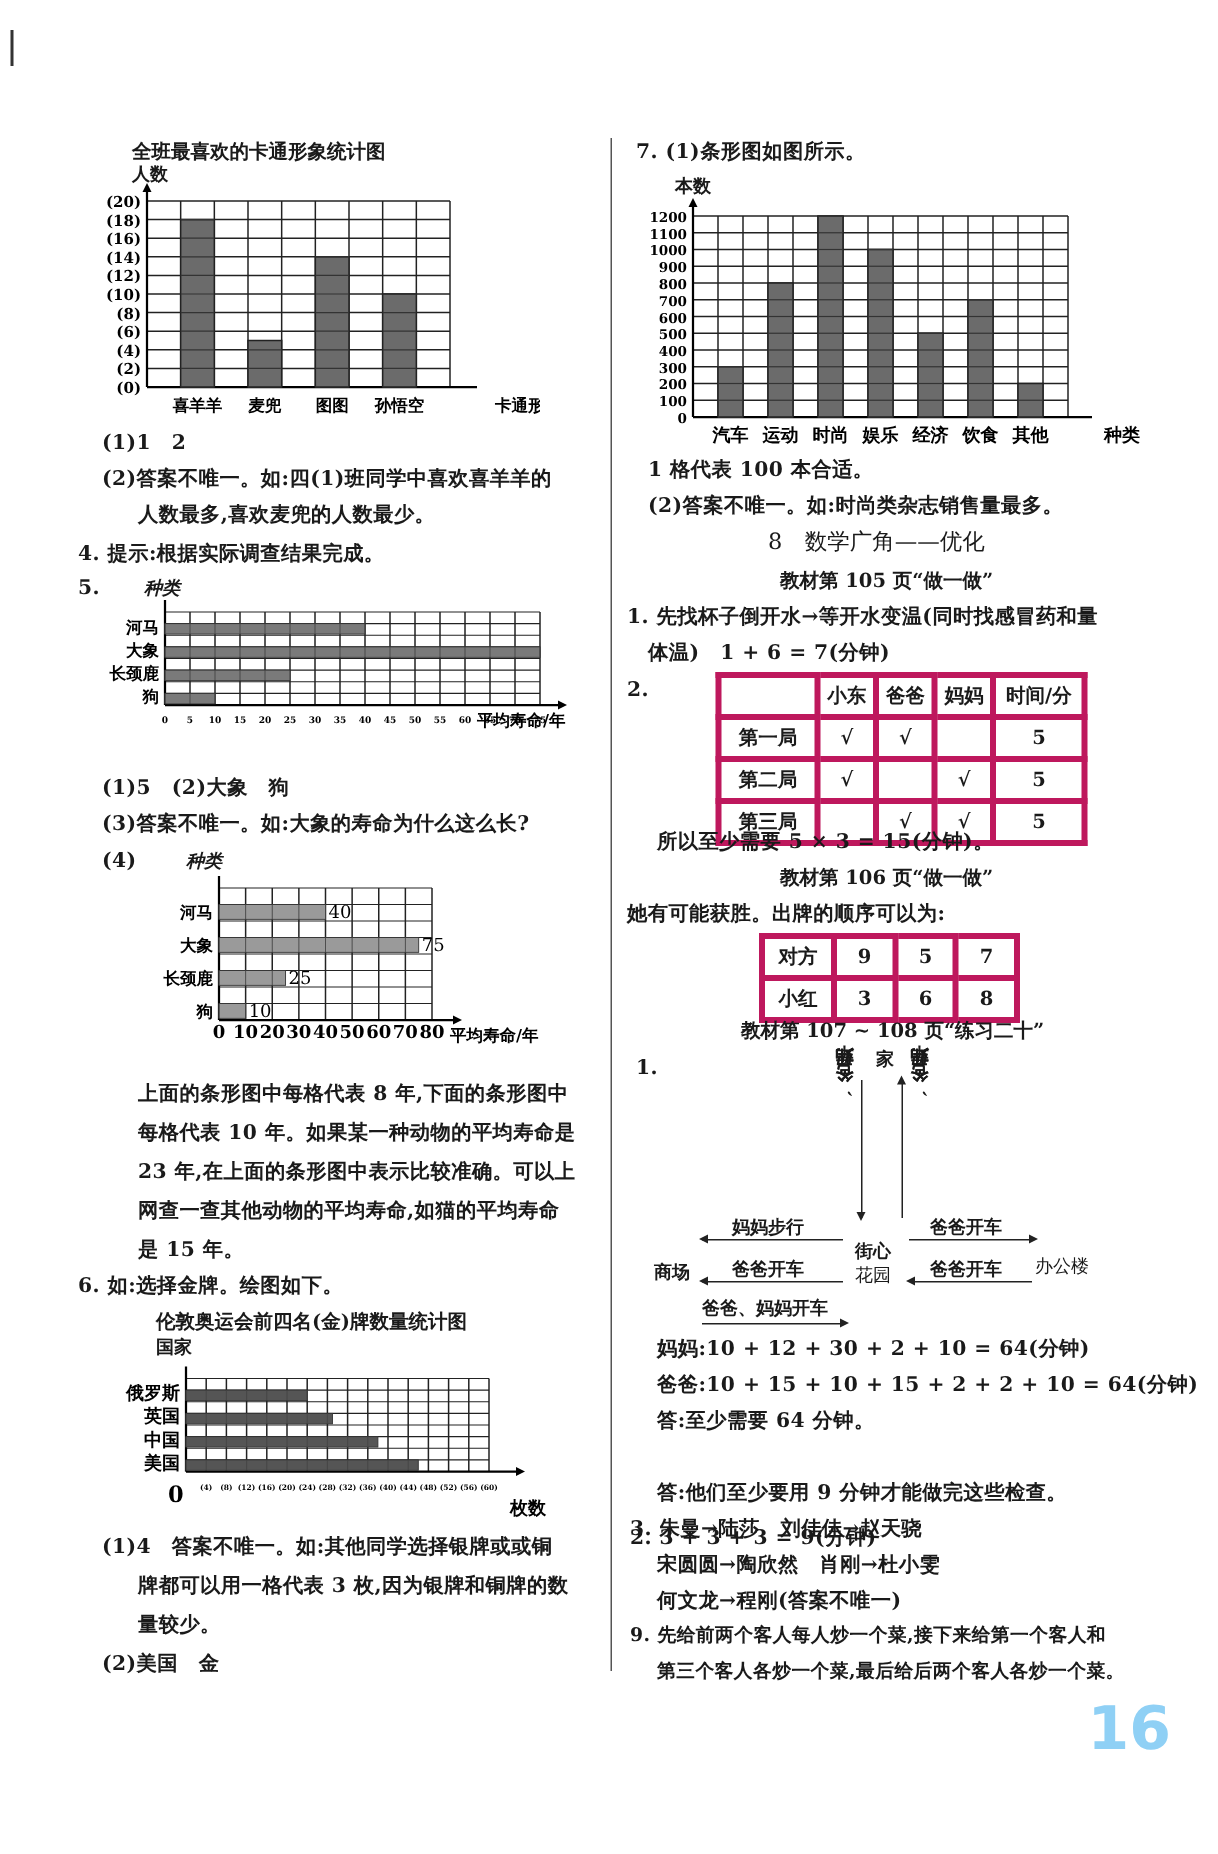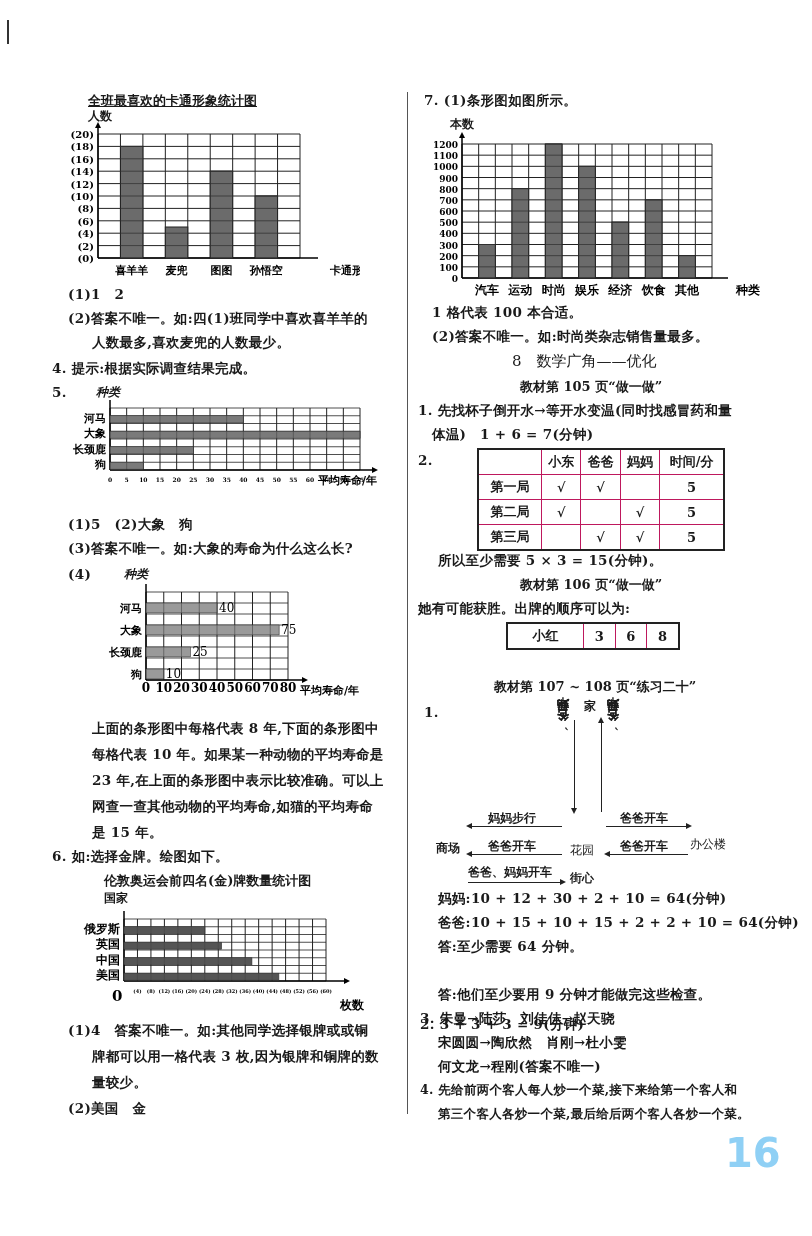--- a/index.html
+++ b/index.html
@@ -7,30 +7,30 @@
        font-family:"DejaVu Serif","Liberation Serif",serif;color:#1a1a1a;font-size:13px;}
   .abs{position:absolute;}
   .line{position:absolute;white-space:nowrap;font-size:13.5px;font-weight:bold;letter-spacing:0.3px;}
   .title{font-weight:bold;font-size:13px;white-space:nowrap;position:absolute;}
   .divider{position:absolute;left:407px;top:92px;width:1px;height:1022px;background:#555;}
   .margin-mark{position:absolute;left:7px;top:20px;width:2px;height:24px;background:#333;}
   .page-num{position:absolute;left:725px;top:1130px;font-family:"DejaVu Sans",sans-serif;font-weight:bold;
             font-size:40px;color:#8fd0f5;}
   svg text{font-family:"DejaVu Serif","Liberation Serif",serif;}
   table.grid{border-collapse:collapse;position:absolute;font-size:13px;font-weight:bold;}
-  table.grid td{border:1px solid #be185d;text-align:center;height:22px;margin-top:34px;}
+  table.grid td{border:4px solid #be185d;text-align:center;height:22px;margin-top:34px;}
   table.grid{border:2px solid #222;}
 </style>
 </head>
 <body>
 
 <div class="margin-mark"></div>
 <div class="divider"></div>
 
-<div class="title" style="left:88px;top:92px;text-decoration:underline;">全班最喜欢的卡通形象统计图</div>
+<div class="title" style="left:88px;top:92px;">全班最喜欢的卡通形象统计图</div>
 <div class="abs" style="left:88px;top:108px;font-size:12px;font-weight:bold;">人数</div>
 
 <svg class="abs" style="left:60px;top:120px;" width="300" height="160">
   <g>
     
   </g>
   <g id="c1">
       <line x1="38" y1="14" x2="38" y2="138" stroke="#222" stroke-width="1"></line>
       <line x1="60.44444444444444" y1="14" x2="60.44444444444444" y2="138" stroke="#222" stroke-width="1"></line>
       <line x1="82.88888888888889" y1="14" x2="82.88888888888889" y2="138" stroke="#222" stroke-width="1"></line>
@@ -545,20 +545,26 @@
   </tr>
 </tbody>
   </table>
 
 <div class="line" style="left:438px;top:552px;">所以至少需要 5 × 3 = 15(分钟)。</div>
 <div class="title" style="left:520px;top:576px;">教材第 106 页“做一做”</div>
 <div class="line" style="left:418px;top:600px;">她有可能获胜。出牌的顺序可以为:</div>
 
 <table class="grid" style="left:506px;top:622px;width:174px;">
   <tbody>
+      <tr>
+    <td style="width:42px">对方</td>
+    <td>9</td>
+    <td>5</td>
+    <td>7</td>
+  </tr>
   <tr>
     <td>小红</td>
     <td>3</td>
     <td>6</td>
     <td>8</td>
   </tr>
 </tbody>
   </table>
 
 <div class="title" style="left:494px;top:678px;">教材第 107 ~ 108 页“练习二十”</div>
@@ -566,21 +572,21 @@
 
 <div class="abs" style="left:410px;top:690px;width:390px;height:200px;">
   <div class="abs" style="left:174px;top:8px;font-size:12px;font-weight:bold;">家</div>
   <div class="abs" style="left:146px;top:30px;width:14px;font-size:12px;font-weight:bold;line-height:14px;writing-mode:vertical-rl;transform:rotate(180deg);">爸爸、妈妈开车</div>
   <div class="abs" style="left:164px;top:30px;width:1px;height:92px;background:#222;"></div>
   <div class="abs" style="left:161px;top:118px;width:0;height:0;border-left:3px solid transparent;border-right:3px solid transparent;border-top:6px solid #222;"></div>
   <div class="abs" style="left:191px;top:30px;width:1px;height:92px;background:#222;"></div>
   <div class="abs" style="left:188px;top:27px;width:0;height:0;border-left:3px solid transparent;border-right:3px solid transparent;border-bottom:6px solid #222;"></div>
   <div class="abs" style="left:196px;top:30px;width:14px;font-size:12px;font-weight:bold;line-height:14px;writing-mode:vertical-rl;transform:rotate(180deg);">爸爸、妈妈开车</div>
 
-  <div class="abs" style="left:160px;top:136px;font-size:12px;font-weight:bold;margin-top:44px;">街心</div>
+  <div class="abs" style="left:160px;top:136px;font-size:12px;font-weight:bold;">街心</div>
   <div class="abs" style="left:160px;top:152px;font-size:12px;font-weight:normal;">花园</div>
   <div class="abs" style="left:26px;top:150px;font-size:12px;font-weight:bold;">商场</div>
   <div class="abs" style="left:280px;top:146px;font-size:12px;font-weight:normal;">办公楼</div>
 
   <div class="abs" style="left:78px;top:120px;font-size:12px;font-weight:bold;">妈妈步行</div>
   <div class="abs" style="left:58px;top:136px;width:94px;height:1px;background:#222;"></div>
   <div class="abs" style="left:56px;top:133px;border-top:3px solid transparent;border-bottom:3px solid transparent;border-right:6px solid #222;"></div>
 
   <div class="abs" style="left:78px;top:148px;font-size:12px;font-weight:bold;">爸爸开车</div>
   <div class="abs" style="left:58px;top:164px;width:94px;height:1px;background:#222;"></div>
@@ -600,16 +606,16 @@
 </div>
 
 <div class="line" style="left:438px;top:890px;">妈妈:10 + 12 + 30 + 2 + 10 = 64(分钟)</div>
 <div class="line" style="left:438px;top:914px;">爸爸:10 + 15 + 10 + 15 + 2 + 2 + 10 = 64(分钟)</div>
 <div class="line" style="left:438px;top:938px;">答:至少需要 64 分钟。</div>
 <div class="line" style="left:420px;top:1016px;">2. 3 + 3 + 3 = 9(分钟)</div>
 <div class="line" style="left:438px;top:986px;">答:他们至少要用 9 分钟才能做完这些检查。</div>
 <div class="line" style="left:420px;top:1010px;">3. 朱曼→陆莎　刘佳佳→赵天骁</div>
 <div class="line" style="left:438px;top:1034px;">宋圆圆→陶欣然　肖刚→杜小雯</div>
 <div class="line" style="left:438px;top:1058px;">何文龙→程刚(答案不唯一)</div>
-<div class="line" style="left:420px;top:1082px;font-size:12.5px;">4. 先给前两个客人每人炒一个菜,接下来给第一个客人和</div>
+<div class="line" style="left:420px;top:1082px;font-size:12.5px;">9. 先给前两个客人每人炒一个菜,接下来给第一个客人和</div>
 <div class="line" style="left:438px;top:1106px;font-size:12.5px;">第三个客人各炒一个菜,最后给后两个客人各炒一个菜。</div>
 
 <div class="page-num">16</div>
 
 </body></html>

